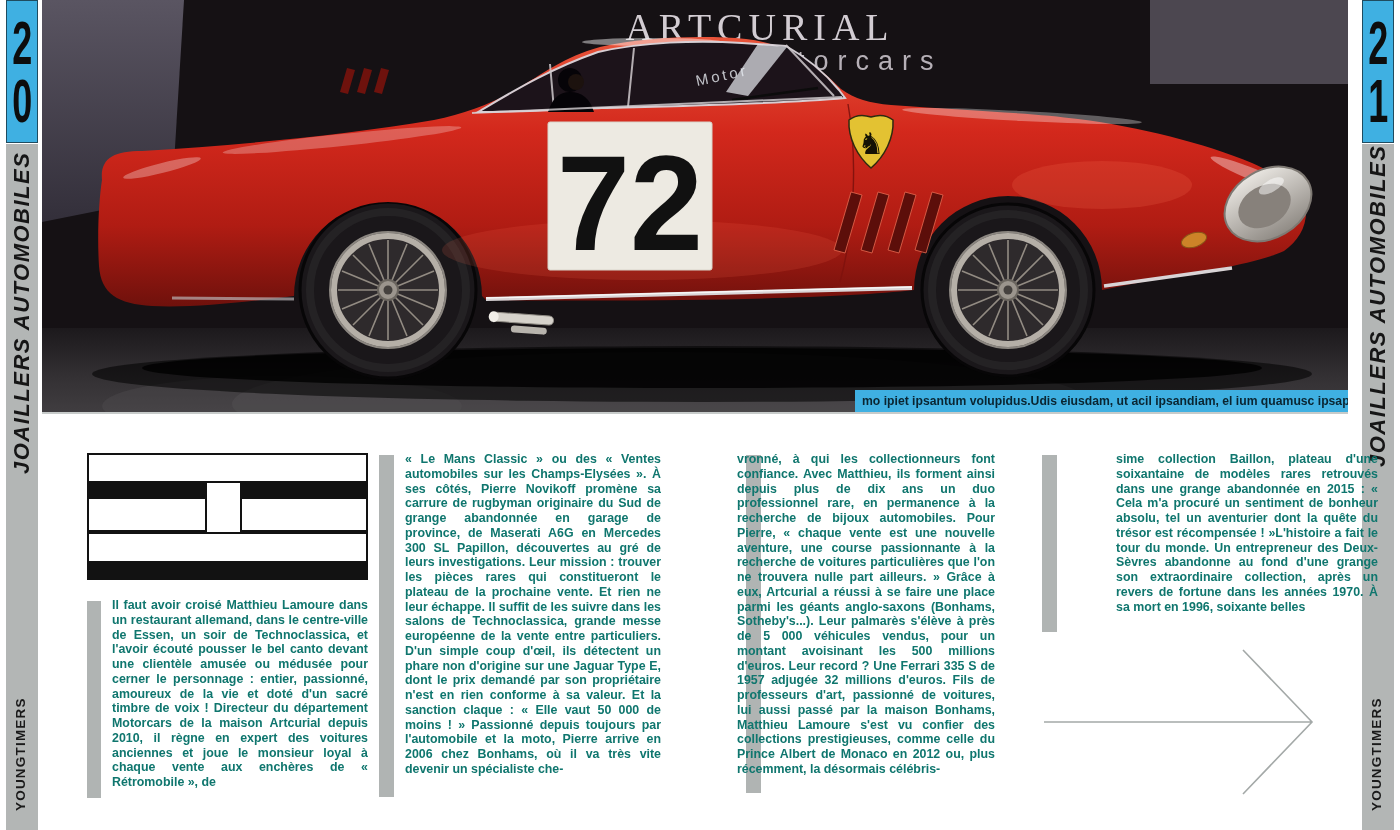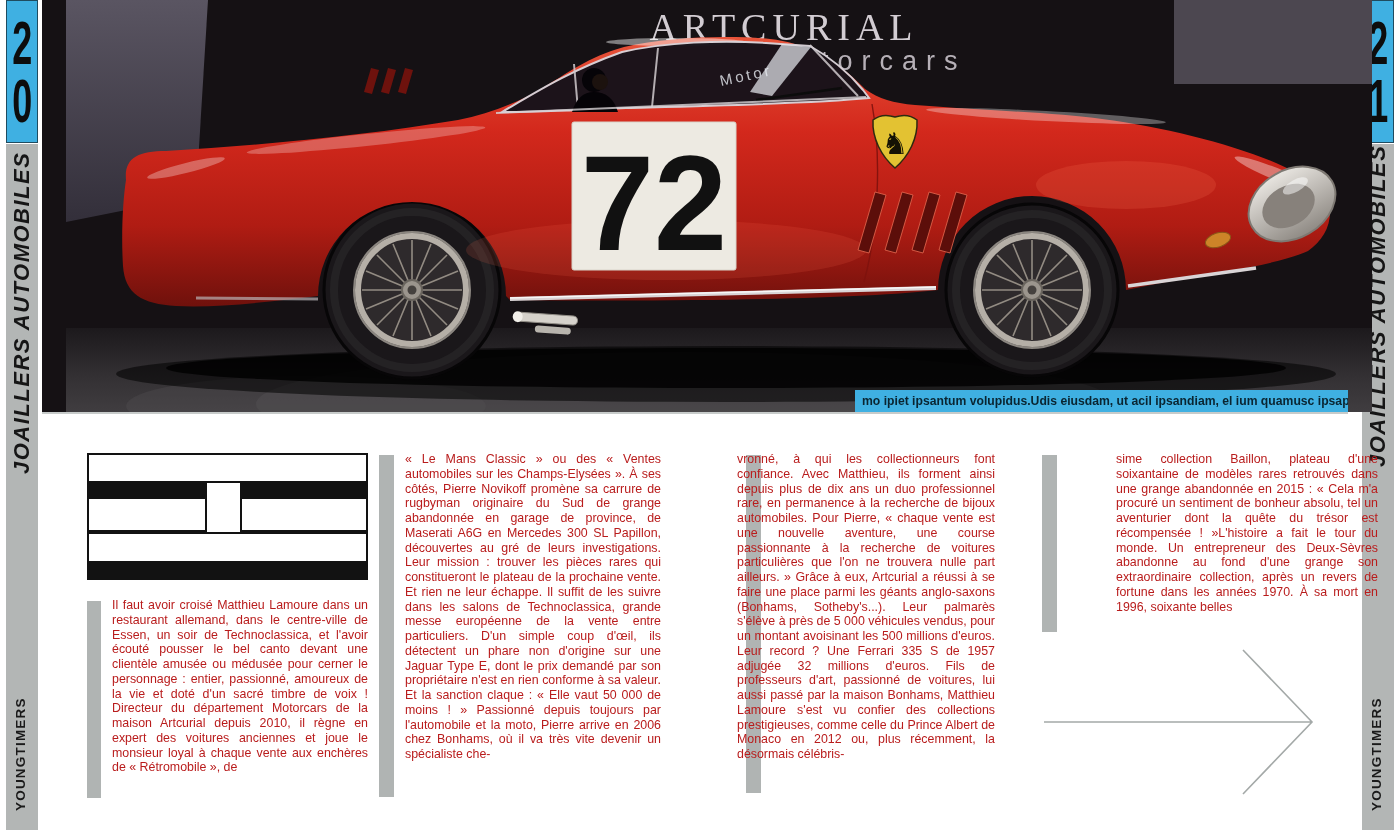--- a/index.html
+++ b/index.html
@@ -18,21 +18,21 @@
   .vtitle{position:absolute;transform:rotate(-90deg);transform-origin:0 0;
           font-style:italic;font-weight:bold;font-size:22px;letter-spacing:1.5px;
           color:#161616;white-space:nowrap;width:332px;height:26px;line-height:26px;}
   .vtitle.left{left:9px;top:474px;} .vtitle.right{left:1365px;top:467px;}
   .vfooter{position:absolute;transform:rotate(-90deg);transform-origin:0 0;
            font-weight:bold;font-size:13.5px;letter-spacing:1.2px;color:#1a1a1a;
            white-space:nowrap;width:122px;height:17px;line-height:17px;}
   .vfooter.left{left:12px;top:811px;} .vfooter.right{left:1368px;top:811px;}
 
   
-  .photo{position:absolute;left:42px;top:0;width:1306px;height:412px;background:#151114;overflow:hidden;padding-left:24px;}
+  .photo{position:absolute;left:42px;top:0;width:1306px;height:412px;background:#151114;overflow:hidden;}
   .caption{position:absolute;left:813px;top:390px;width:493px;height:22px;background:#3fb0e2;
            color:#0a2531;font-size:12.2px;font-weight:bold;line-height:22px;
            padding-left:7px;box-sizing:border-box;white-space:nowrap;overflow:hidden;}
   .photo-rule{position:absolute;left:42px;top:412px;width:1306px;height:2px;background:#c7cbca;}
 
   
   .ornament{position:absolute;left:87px;top:453px;width:281px;height:130px;}
   .ornament .rA,.ornament .rB{position:absolute;left:0;width:281px;background:#fff;
            border:2px solid #121212;box-sizing:border-box;}
   .ornament .rA{top:0;height:30px;} .ornament .rB{top:79px;height:31px;}
@@ -43,21 +43,21 @@
   .ornament .boxL{left:0;width:120px;} .ornament .boxR{left:153px;width:128px;}
   .ornament .b2{position:absolute;left:0;top:110px;width:281px;height:17px;background:#121212;}
 
   
   .colbar{position:absolute;background:#b0b4b3;}
   .colbar.b1{left:87px;top:601px;width:14px;height:197px;}
   .colbar.b2{left:379px;top:455px;width:15px;height:342px;}
   .colbar.b3{left:746px;top:455px;width:15px;height:338px;}
   .colbar.b4{left:1042px;top:455px;width:15px;height:177px;}
   .coltext{position:absolute;text-align:justify;font-size:12.4px;line-height:14.75px;
-           font-weight:normal;color:#b91c1c;hyphens:none;}
+           font-weight:bold;color:#0f766e;hyphens:none;}
   .coltext.c1{left:112px;top:598px;width:256px;}
   .coltext.c2{left:405px;top:452px;width:256px;}
   .coltext.c3{left:737px;top:452px;width:258px;}
   .coltext.c4{left:1116px;top:452px;width:262px;}
 
   .arrow{position:absolute;left:1040px;top:645px;}
 </style>
 </head>
 <body>
 

